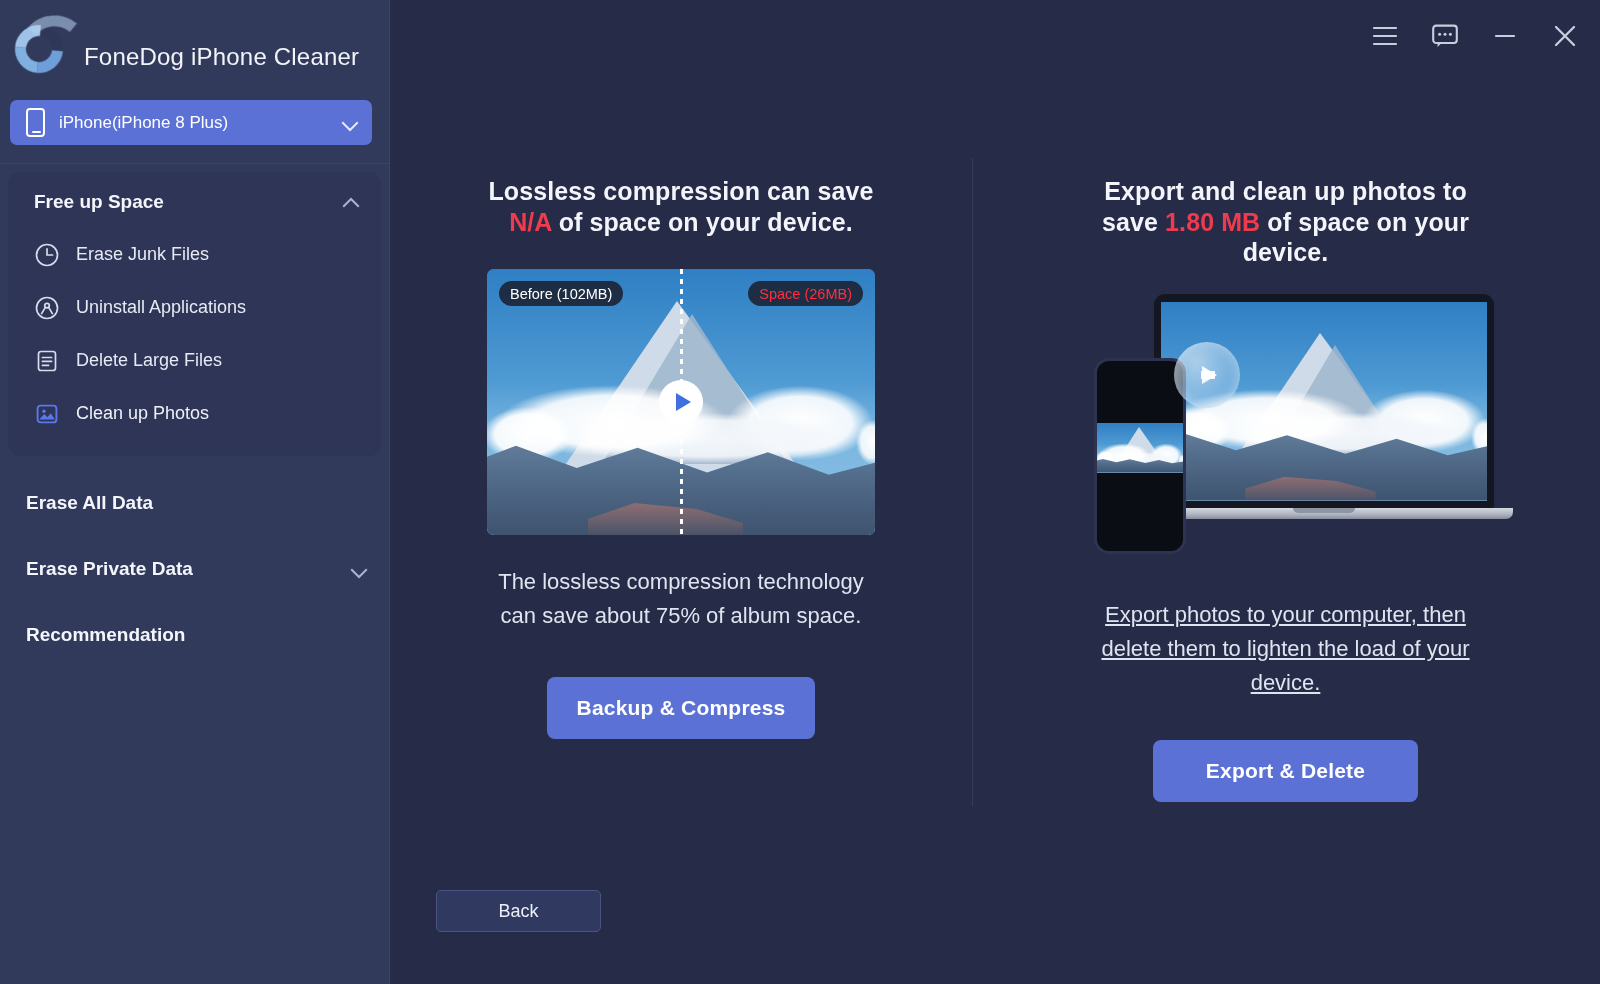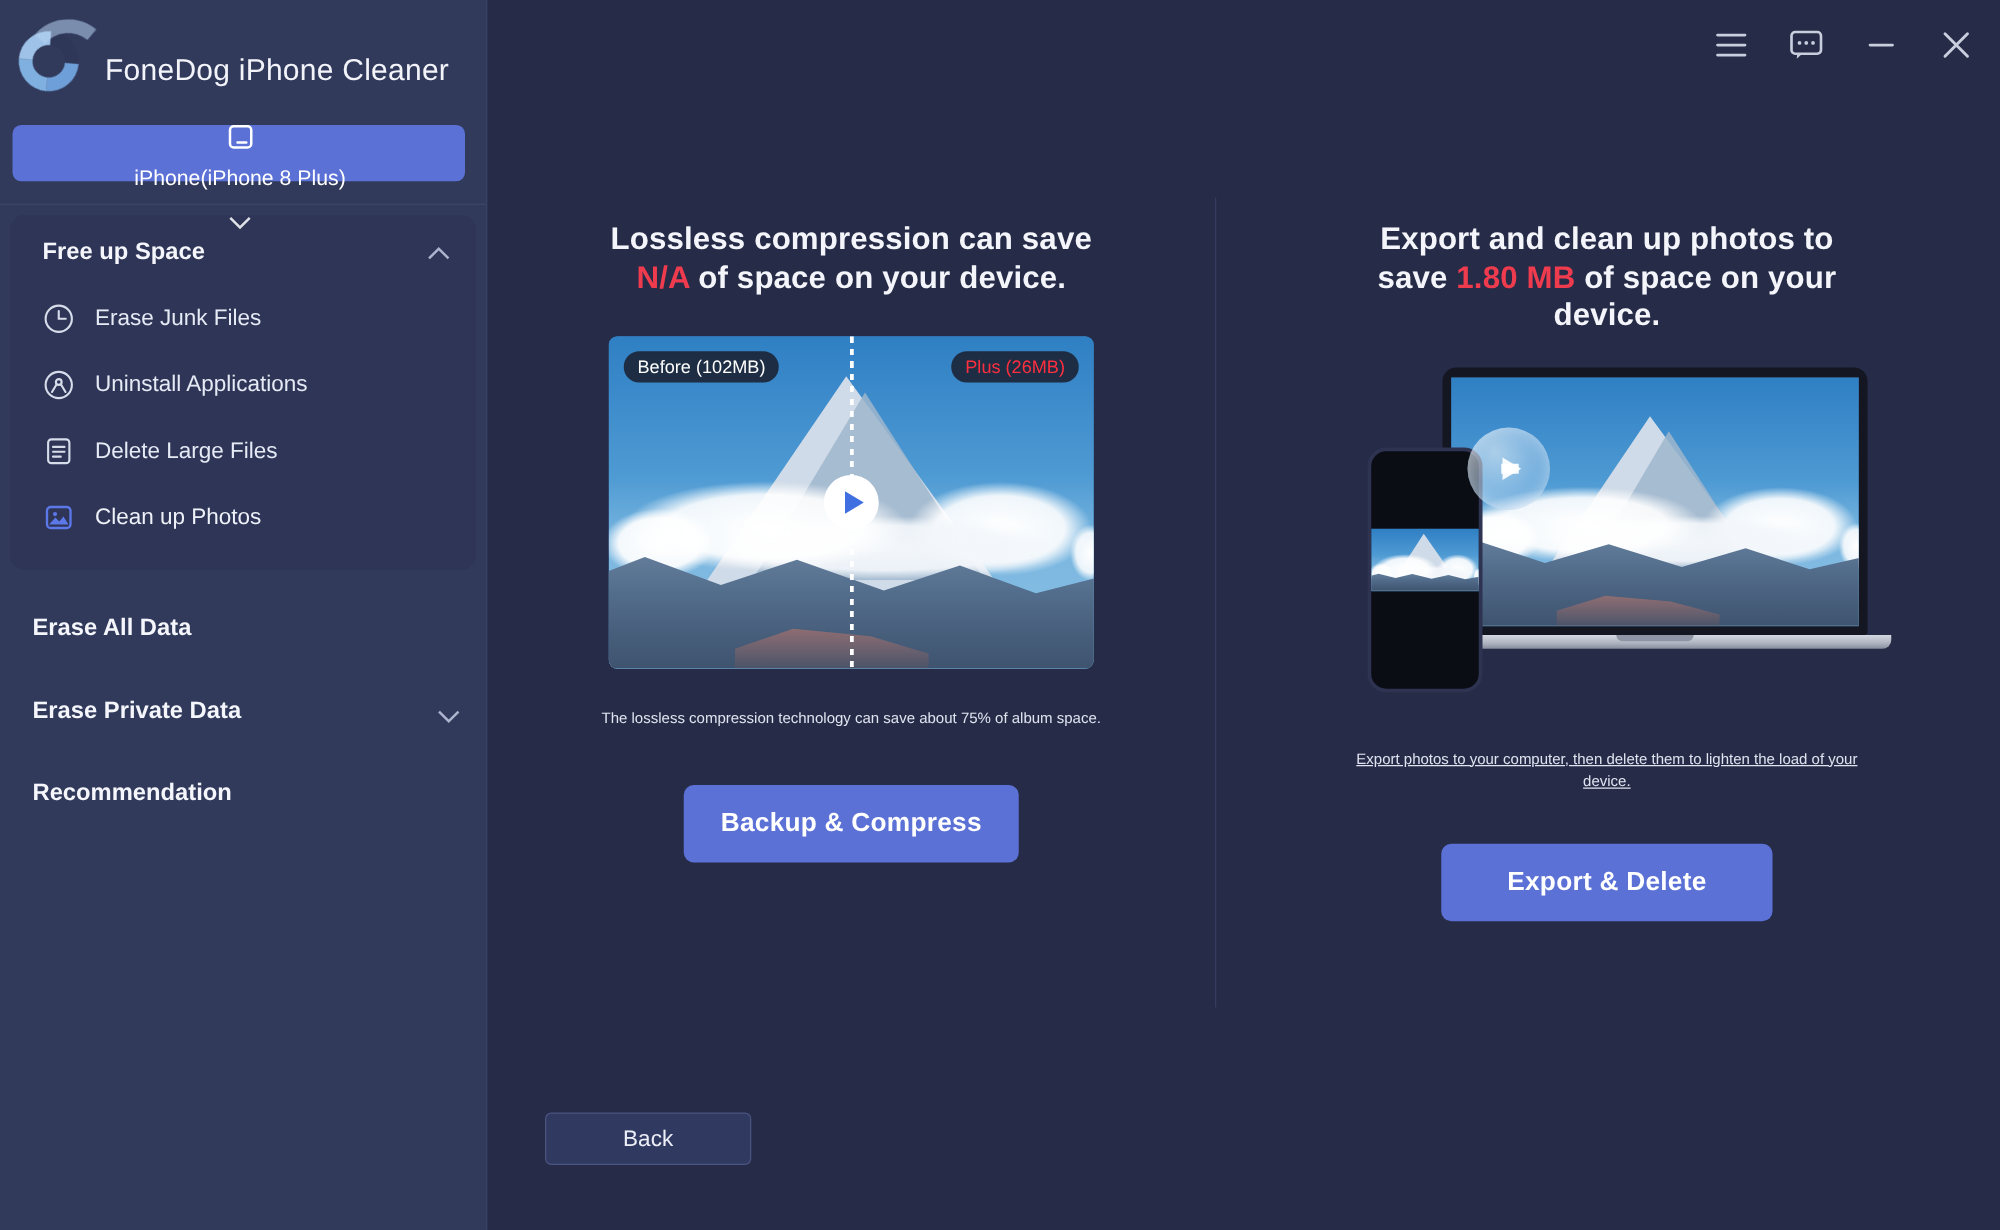--- a/index.html
+++ b/index.html
@@ -78,21 +78,20 @@
     margin: 0 18px 0 10px;
     height: 45px;
     background: #5b71d6;
     border-radius: 7px;
     display: flex;
     align-items: center;
     padding: 0 14px 0 16px;
     gap: 14px;
     cursor: pointer;
     width: 362px;
-    flex-direction: column;
   }
   .phone-icon {
     width: 19px; height: 29px;
     border: 2px solid #ffffff;
     border-radius: 4px;
     position: relative;
     flex: 0 0 19px;
   }
   .phone-icon::after{
     content:"";
@@ -427,21 +426,21 @@
   .arrow-r::before{
     content:"";
     position:absolute;
     left:-16px; top:-4px;
     width:14px;height:8px;
     background: rgba(255,255,255,.92);
   }
 
   .panel-desc {
     margin-top: 30px;
-    font-size: 12px;
+    font-size: 22px;
     color: #dfe4f0;
     line-height: 1.55;
     text-align: center;
   }
   .panel.left .panel-desc { width: 400px; }
   .panel.right .panel-desc { width: 420px; text-decoration: underline; }
 
   .cta {
     margin-top: 44px;
     height: 62px;
@@ -598,21 +597,21 @@
         <div class="compare-box">
           <div class="mountain">
             <div class="peak"></div>
             <div class="peak2"></div>
             <div class="clouds"></div>
             <div class="ridge"></div>
             <div class="ridge-red"></div>
           </div>
           <div class="split-line"></div>
           <div class="badge before">Before (102MB)</div>
-          <div class="badge after">Plus (26MB)</div>
+          <div class="badge after">Space (26MB)</div>
           <div class="play-btn">
               <span class="play-tri"></span>
             </div>
         </div>
 
         <p class="panel-desc">The lossless compression technology can save about 75% of album space.</p>
 
         <button class="cta">Backup &amp; Compress</button>
       </section>
 

